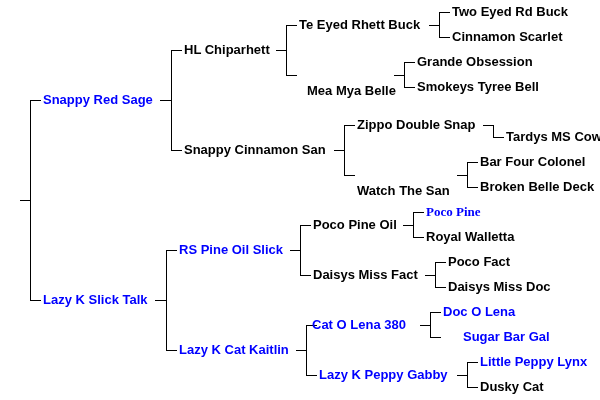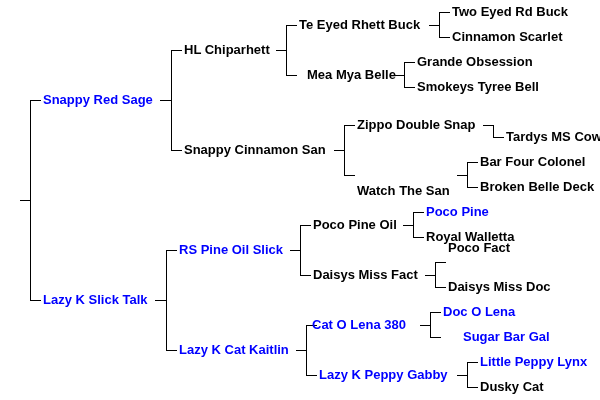--- a/index.html
+++ b/index.html
@@ -51,21 +51,21 @@
 <div class="ln v" style="left:300px;top:225px;height:51px;"></div>
 <div class="ln h" style="left:300px;top:225px;width:11px;"></div>
 <div class="ln h" style="left:300px;top:275px;width:11px;"></div>
 
 <div class="ln h" style="left:296px;top:350px;width:11px;"></div>
 <div class="ln v" style="left:306px;top:325px;height:51px;"></div>
 <div class="ln h" style="left:306px;top:325px;width:11px;"></div>
 <div class="ln h" style="left:306px;top:375px;width:11px;"></div>
 
 <div class="name" style="left:299px;top:18px;">Te Eyed Rhett Buck</div>
-<div class="name" style="left:299px;top:68px;padding-left:8px;">Mea Mya Belle</div>
+<div class="name" style="left:299px;top:84px;padding-left:8px;">Mea Mya Belle</div>
 <div class="name" style="left:357px;top:118px;">Zippo Double Snap</div>
 <div class="name" style="left:357px;top:184px;">Watch The San</div>
 <div class="name" style="left:313px;top:218px;">Poco Pine Oil</div>
 <div class="name" style="left:313px;top:268px;">Daisys Miss Fact</div>
 <div class="name blue" style="left:312px;top:318px;">Cat O Lena 380</div>
 <div class="name blue" style="left:319px;top:368px;">Lazy K Peppy Gabby</div>
 
 <div class="ln h" style="left:429px;top:25px;width:11px;"></div>
 <div class="ln v" style="left:439px;top:12px;height:26px;"></div>
 <div class="ln h" style="left:439px;top:12px;width:11px;"></div>
@@ -105,20 +105,20 @@
 <div class="ln h" style="left:467px;top:362px;width:11px;"></div>
 <div class="ln h" style="left:467px;top:387px;width:11px;"></div>
 
 <div class="name" style="left:452px;top:5px;">Two Eyed Rd Buck</div>
 <div class="name" style="left:452px;top:30px;">Cinnamon Scarlet</div>
 <div class="name" style="left:417px;top:55px;">Grande Obsession</div>
 <div class="name" style="left:417px;top:80px;">Smokeys Tyree Bell</div>
 <div class="name" style="left:506px;top:130px;">Tardys MS Cow</div>
 <div class="name" style="left:480px;top:155px;">Bar Four Colonel</div>
 <div class="name" style="left:480px;top:180px;">Broken Belle Deck</div>
-<div class="name blue" style="left:426px;top:205px;">Poco Pine</div>
+<div class="name blue" style="left:426px;top:205px;font-family:Liberation Serif, serif;">Poco Pine</div>
 <div class="name" style="left:426px;top:230px;">Royal Walletta</div>
-<div class="name" style="left:448px;top:241px;">Poco Fact</div>
+<div class="name" style="left:448px;top:255px;">Poco Fact</div>
 <div class="name" style="left:448px;top:280px;">Daisys Miss Doc</div>
 <div class="name blue" style="left:443px;top:305px;">Doc O Lena</div>
 <div class="name blue" style="left:463px;top:330px;text-align:right;">Sugar Bar Gal</div>
 <div class="name blue" style="left:480px;top:355px;">Little Peppy Lynx</div>
 <div class="name" style="left:480px;top:380px;">Dusky Cat</div>
 
 </body></html>

